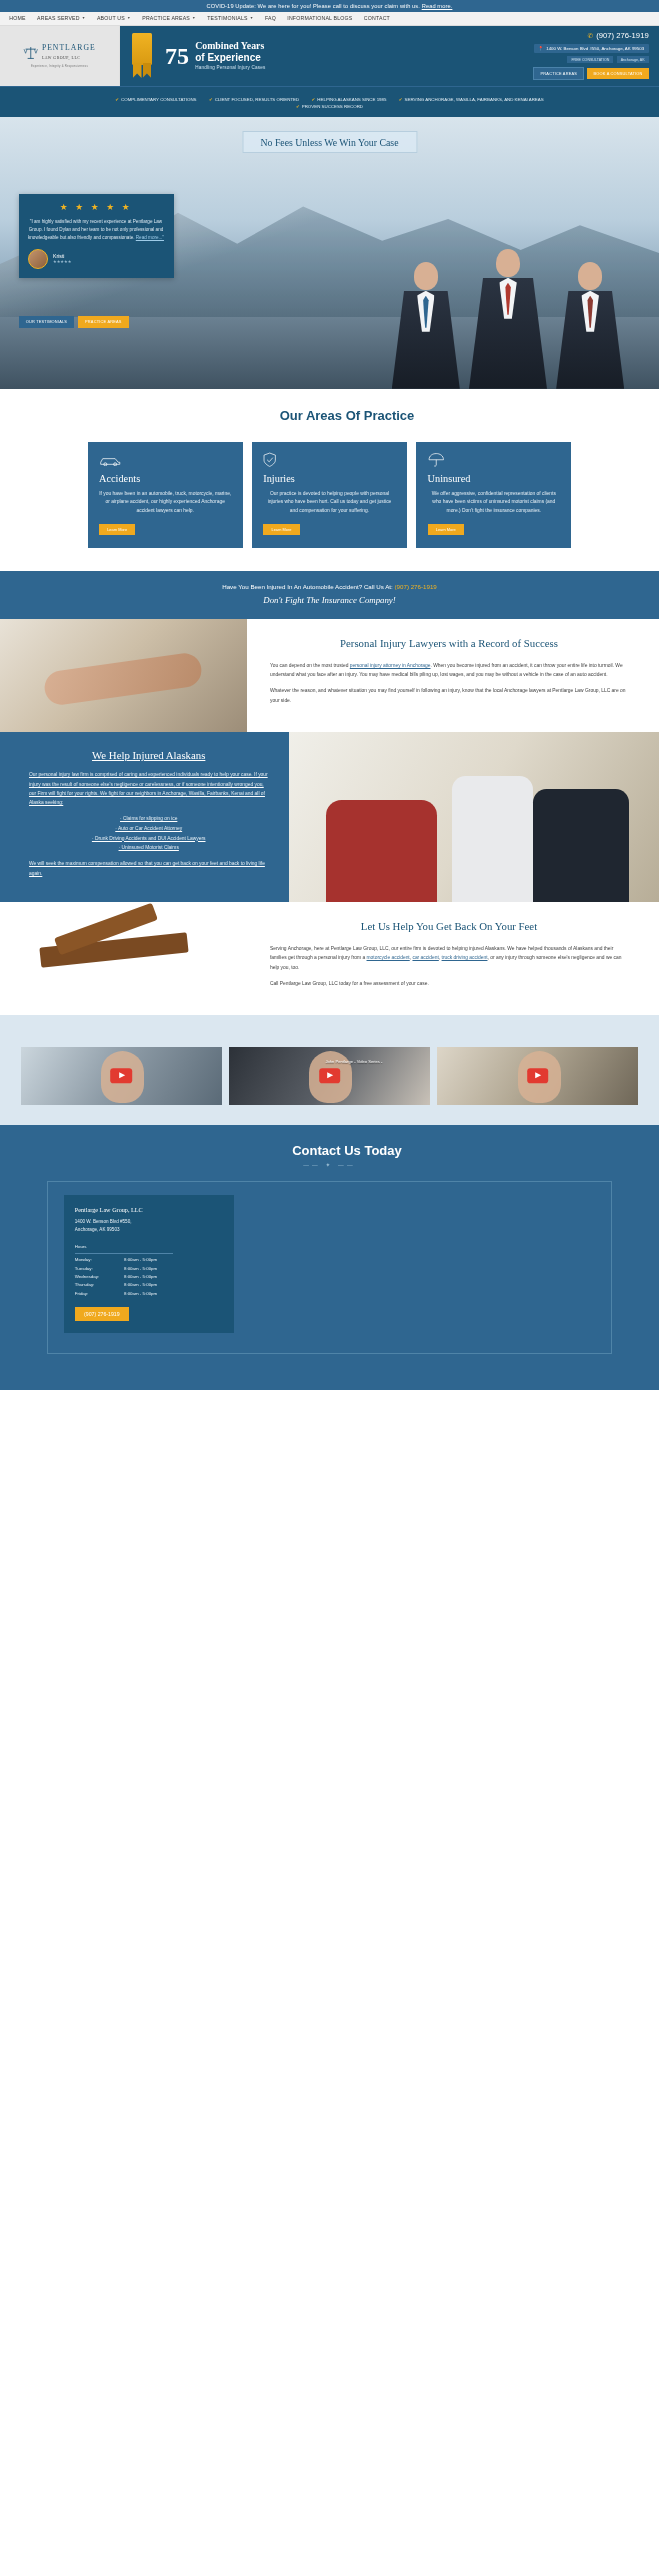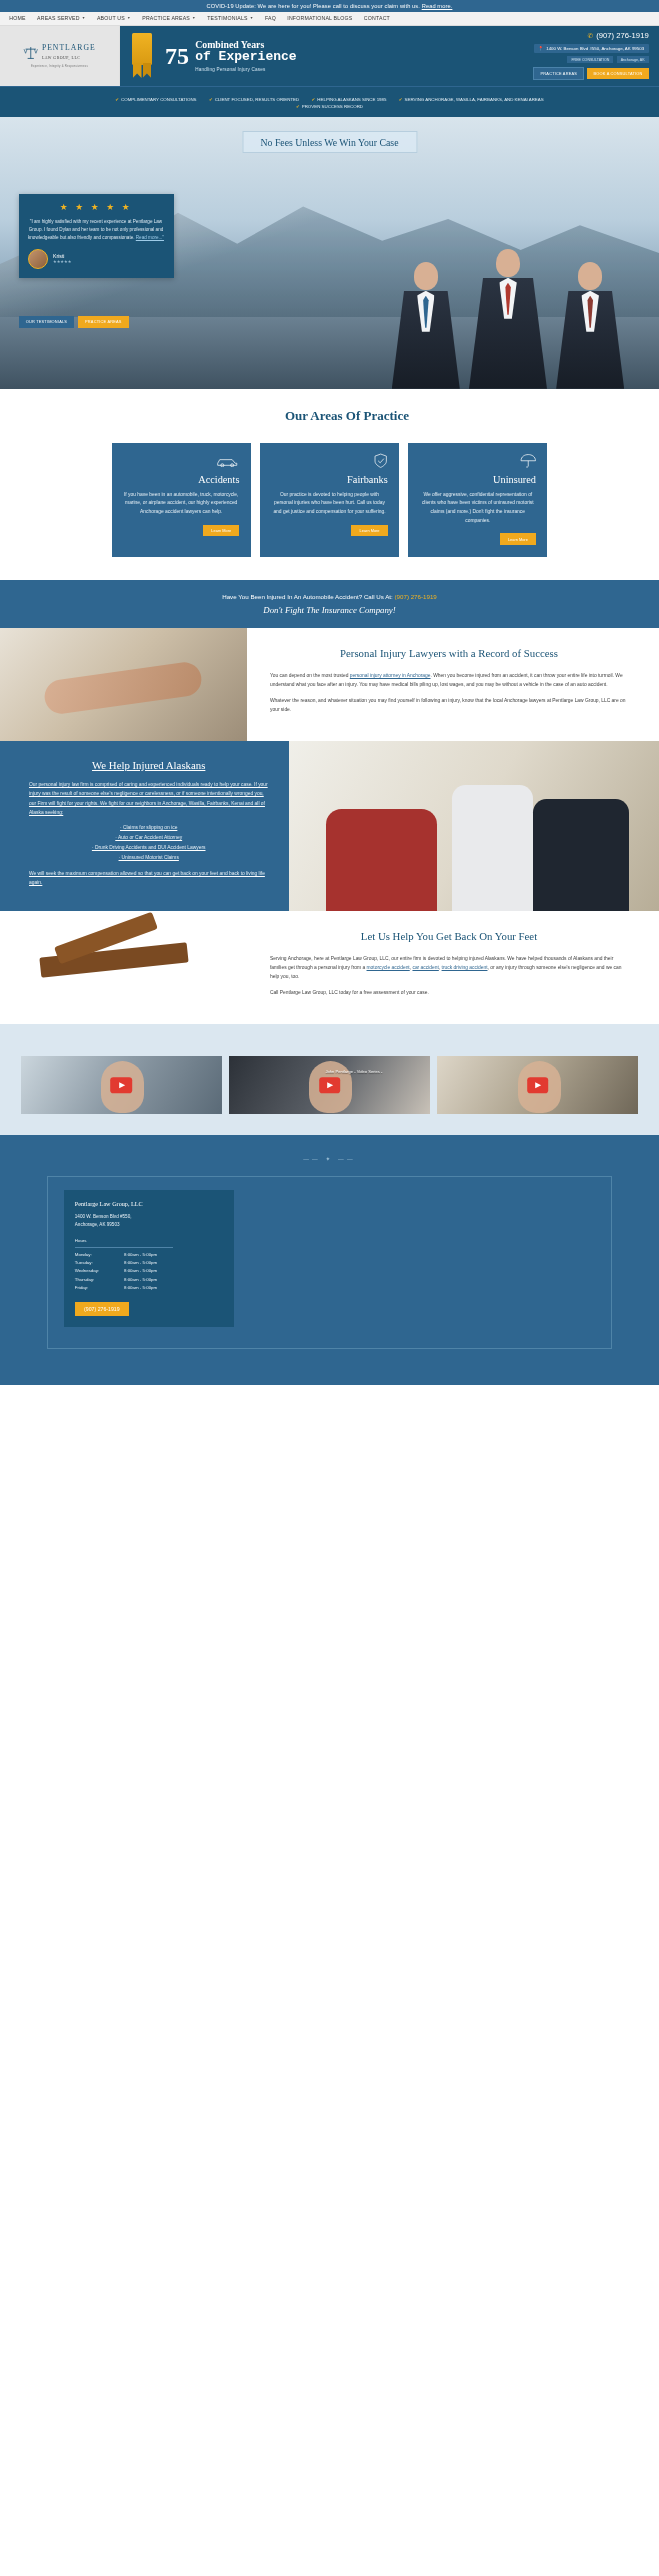--- a/index.html
+++ b/index.html
@@ -86,21 +86,21 @@
   }
   .ribbon .tail-l { left: 1px; clip-path: polygon(0 0,100% 0,100% 100%,50% 70%,0 100%); }
   .ribbon .tail-r { right: 1px; background: #c98c0c; clip-path: polygon(0 0,100% 0,100% 100%,50% 70%,0 100%); }
   .years-block { color: #ffffff; display: flex; align-items: center; gap: 6.2px; padding-left: 1px; }
   .years-num {
     font-family: "Liberation Serif", serif;
     font-size: 24px; line-height: 1; color: #ffffff; font-weight: bold;
   }
   .years-txt { line-height: 1.12; }
   .years-txt .l1 { font-family: "Liberation Serif", serif; font-size: 9.8px; font-weight: bold; }
-  .years-txt .l2 { font-family: Liberation Mono, monospace; font-size: 13px; font-weight: bold; }
+  .years-txt .l2 { font-family: Liberation Sans, sans-serif; font-size: 10px; font-weight: bold; }
   .years-txt .l3 { font-size: 4.6px; color: #cfe3f0; letter-spacing: 0.2px; margin-top: 1.5px; }
   .header-right {
     margin-left: auto;
     display: flex; flex-direction: column; align-items: flex-end;
     justify-content: center; padding-right: 10.3px; gap: 3.6px;
   }
   .phone-line { color: #fff; font-size: 7.7px; display: flex; align-items: center; gap: 3.1px; }
   .phone-line .ic { color: #f0b323; font-size: 6.7px; }
   .addr-line {
     background: #2f6690; color: #fff; font-size: 4.4px;
@@ -208,35 +208,35 @@
     position: absolute; left: 50%; transform: translateX(-50%); top: 5.2px;
     width: 5.7px; height: 32px; background: #b0392f;
     clip-path: polygon(50% 0,100% 14%,62% 100%,38% 100%,0 14%);
   }
   .person.p1 .tie { background: #2f6690; }
   .person.p3 .tie { background: #8d3b33; }
   .person.p2 { width: 82px; }
   .person.p2 .body { width: 78px; height: 111px; }
   
   .sec-title {
-    font-family: Liberation Serif, serif;
+    font-family: Liberation Sans, sans-serif;
     color: #1b5476;
     font-size: 13px;
     text-align: center;
     margin-left: 35px;
   }
   .sec-title.white { color: #ffffff; }
   
   .practice-wrap { background: #ffffff; padding: 19.6px 0 23px; }
   .cards {
     display: flex; justify-content: center; gap: 9.3px; margin-top: 18.5px;
   }
   .card {
-    width: 139px; background: #2f6690; color: #ffffff;
-    padding: 10.3px 11.3px 12.4px; display: flex; flex-direction: column; align-items: flex-end;
+    width: 155px; background: #2f6690; color: #ffffff;
+    padding: 10.3px 11.3px 12.4px; display: flex; flex-direction: column; align-items: flex-start;
     min-height: 103px;
   }
   .card .ic { height: 15.5px; display:flex; align-items:center; justify-content:center; }
   .card h3 {
     font-family: "Liberation Serif", serif; font-weight: normal;
     font-size: 10.3px; margin: 5.2px 0 6.2px;
   }
   .card p { font-size: 4.9px; line-height: 1.75; text-align: center; color: #e7f0f6; }
   .learn {
     margin-top: 8.2px; background: #f0a91e; color: #ffffff; font-size: 3.9px;
@@ -500,21 +500,21 @@
       <div class="learn">Learn More</div>
     </div>
 
     <div class="card">
       <div class="ic">
         <svg width="13.4" height="15.5" viewBox="0 0 26 30">
           <path d="M13 2 L24 6 V16 C24 23 13 28 13 28 C13 28 2 23 2 16 V6 Z" fill="none" stroke="#ffffff" stroke-width="1.4"></path>
           <path d="M8 15 l4 4 l7 -8" fill="none" stroke="#ffffff" stroke-width="1.4"></path>
         </svg>
       </div>
-      <h3>Fairbanks</h3>
+      <h3>Injuries</h3>
       <p>Our practice is devoted to helping people with personal injuries who have been hurt. Call us today and get justice and compensation for your suffering.</p>
       <div class="learn">Learn More</div>
     </div>
 
     <div class="card">
       <div class="ic">
         <svg width="16.5" height="15.5" viewBox="0 0 32 30">
           <path d="M2 15 C2 7 9 3 16 3 C23 3 30 7 30 15 Z" fill="none" stroke="#ffffff" stroke-width="1.4"></path>
           <path d="M16 15 V25 C16 27 14 28 12 27" fill="none" stroke="#ffffff" stroke-width="1.4"></path>
         </svg>
@@ -599,20 +599,21 @@
       <div class="play"></div>
     </div>
     <div class="vid v3">
       <div class="face"></div>
       <div class="play"></div>
     </div>
   </div>
 </section>
 
 <section class="contact">
+  <h2 class="sec-title white">Contact Us Today</h2>
   <div class="deco">—— ✦ ——</div>
   <div class="contact-box">
     <div class="info-card">
       <h4>Pentlarge Law Group, LLC</h4>
       <div class="addr">
         <div>1400 W. Benson Blvd #550,</div>
         <div>Anchorage, AK 99503</div>
       </div>
       <div class="hours">
         <div class="hdr">Hours</div>

